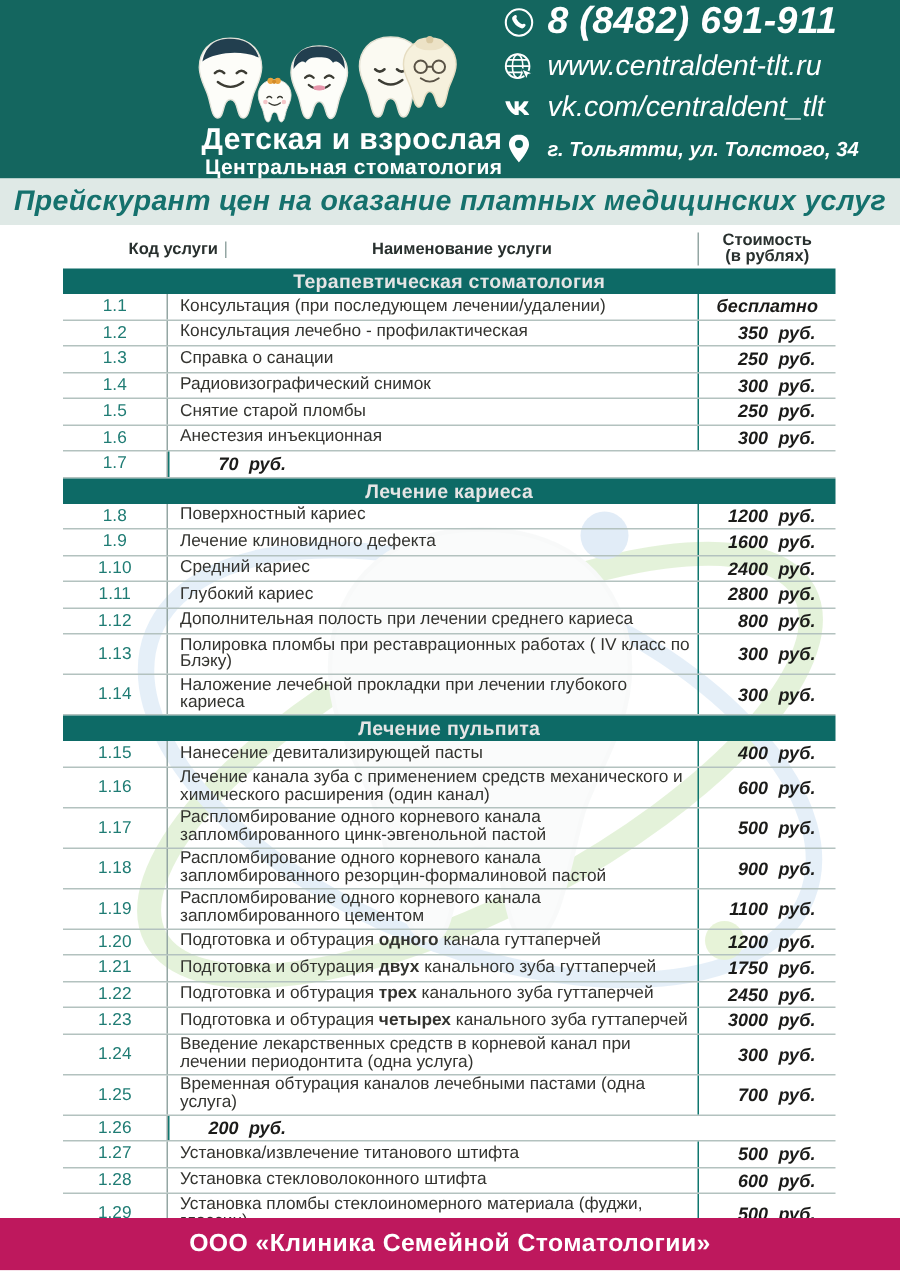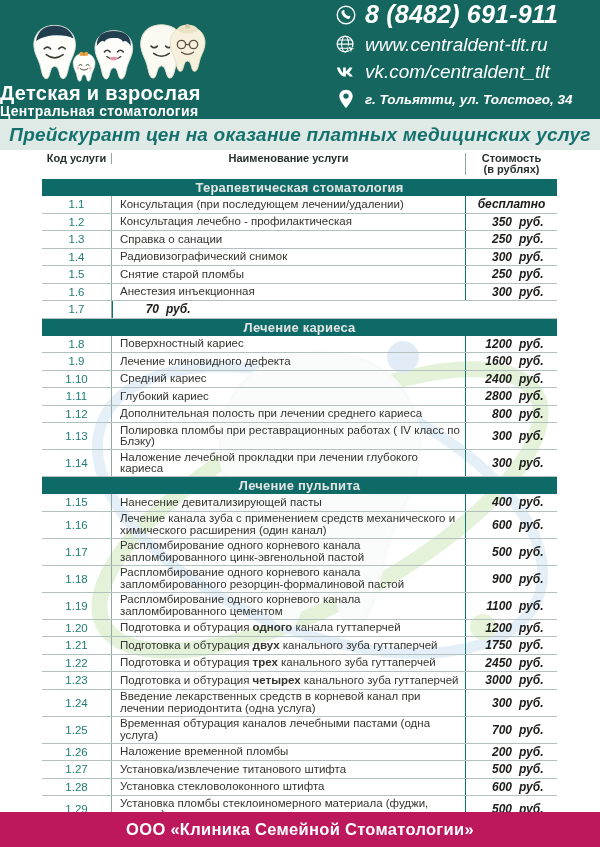--- a/index.html
+++ b/index.html
@@ -2,21 +2,21 @@
 <html><head>
 <meta charset="utf-8">
 <style>
   * { margin:0; padding:0; box-sizing:border-box; }
   html,body { background:#ffffff; }
   body { font-family:"Liberation Sans", sans-serif; }
   .poster { position:relative; width:600px; height:847px; background:#ffffff; overflow:hidden; }
 
   
   .hdr { position:relative; z-index:2; width:600px; height:119px; background:#14665f; display:flex; }
-  .hdr-left { width:335px; display:flex; flex-direction:column; align-items:flex-start; padding-top:20px; }
+  .hdr-left { width:335px; display:flex; flex-direction:column; align-items:flex-end; padding-top:20px; }
   .teeth-svg { width:236px; height:74px; display:block; }
   .brand-title { color:#ffffff; font-weight:bold; font-size:20px; line-height:20px; letter-spacing:.3px; }
   .brand-sub { color:#ffffff; font-weight:bold; font-size:14px; line-height:16px; letter-spacing:.3px; }
   .hdr-right { flex:1; display:flex; flex-direction:column; justify-content:flex-start; gap:5px; padding-right:8px; }
   .contact { display:flex; align-items:center; gap:8px; color:#ffffff; }
   .contact .ic { flex:0 0 22px; width:22px; height:22px; display:flex; align-items:center; justify-content:center; }
   .contact .ic svg { width:100%; height:100%; }
   .c-phone .txt { font-size:25px; font-weight:bold; font-style:italic; letter-spacing:.2px; white-space:nowrap; }
   .c-site .txt  { font-size:19px; font-style:italic; white-space:nowrap; }
   .c-vk .txt    { font-size:19px; font-style:italic; white-space:nowrap; }
@@ -24,21 +24,21 @@
 
   
   .band { position:relative; z-index:2; width:600px; height:31px; background:#dfe9e6; display:flex; align-items:center; justify-content:center; }
   .band .t { color:#15716d; font-weight:bold; font-style:italic; font-size:19px; letter-spacing:.2px; }
 
   
   .watermark { position:absolute; left:55px; top:295px; z-index:0; opacity:.20; pointer-events:none; }
 
   
   .tbl { position:relative; z-index:1; margin:3px 43px 0 42px; width:515px; }
-  .thead { display:flex; align-items:flex-start; min-height:26px; }
+  .thead { display:flex; align-items:center; min-height:26px;margin-left:39px; }
   .th { display:flex; flex-direction:column; align-items:center; justify-content:center; font-weight:bold; font-size:11px; color:#28302e; line-height:11px; }
   .th-code { width:70px; border-right:1px solid #94a6a3; }
   .th-name { flex:1; }
   .th-price { width:92px; border-left:1px solid #94a6a3; }
   .section-bar { background:#0d6a66; color:#e5e5e5; font-weight:bold; font-size:13px; height:17px; line-height:17px; text-align:center; letter-spacing:.2px; }
   .row { display:flex; align-items:stretch; min-height:17.5px; border-bottom:1px solid #b3c2bf; }
   .cell.code { width:70px; border-right:1px solid #94a6a3; display:flex; align-items:center; justify-content:center; color:#1f7c74; font-size:11.5px; }
   .cell.name { flex:1; display:flex; align-items:center; flex-wrap:wrap; padding:1.5px 4px 1.5px 8px; font-size:11.5px; line-height:11.5px; color:#33332f; }
   .cell.name span, .cell.name b { white-space:pre-wrap; }
   .cell.price { width:92px; border-left:1px solid #0f766e; display:flex; align-items:center; font-weight:bold; font-style:italic; font-size:12px; color:#1b1b19; }
@@ -414,23 +414,20 @@
           <div class="cell name">
             <div><span>Временная обтурация каналов лечебными пастами (одна услуга)</span></div>
           </div>
           <div class="cell price">
             <span class="num">700</span>
             <span class="unit">руб.</span>
           </div>
         </div>
         <div class="row">
           <div class="cell code">1.26</div>
-          <div class="cell name">
-            <div><span>Наложение временной пломбы</span></div>
-          </div>
           <div class="cell price">
             <span class="num">200</span>
             <span class="unit">руб.</span>
           </div>
         </div>
         <div class="row">
           <div class="cell code">1.27</div>
           <div class="cell name">
             <div><span>Установка/извлечение титанового штифта</span></div>
           </div>

